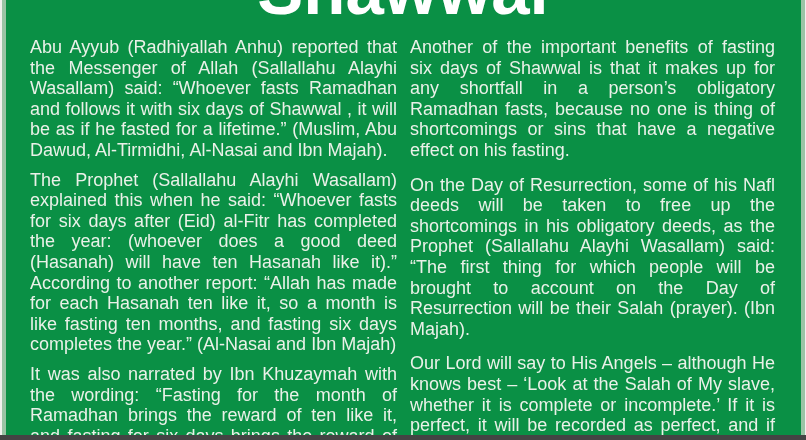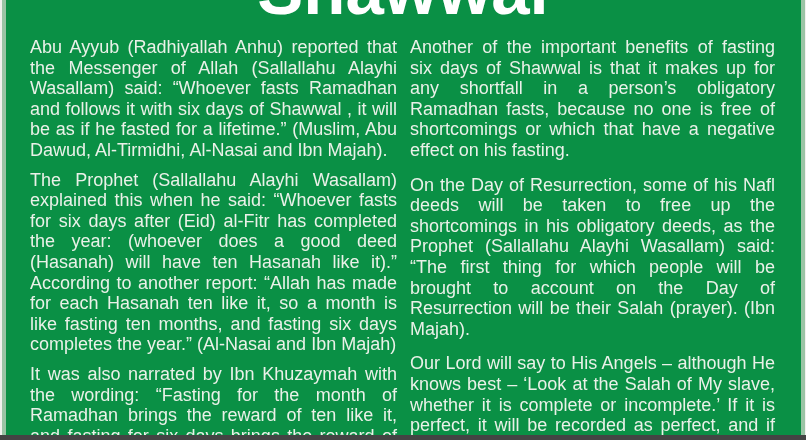--- a/index.html
+++ b/index.html
@@ -76,19 +76,19 @@
       <p>Abu Ayyub (Radhiyallah Anhu) reported that the Messenger of Allah (Sallallahu Alayhi Wasallam) said: “Whoever fasts Ramadhan and follows it with six days of Shawwal , it will be as if he fasted for a lifetime.” (Muslim, Abu Dawud, Al-Tirmidhi, Al-Nasai and Ibn Majah).</p>
 
       <p>The Prophet (Sallallahu Alayhi Wasallam) explained this when he said: “Whoever fasts for six days after (Eid) al-Fitr has completed the year: (whoever does a good deed (Hasanah) will have ten Hasanah like it).” According to another report: “Allah has made for each Hasanah ten like it, so a month is like fasting ten months, and fasting six days completes the year.” (Al-Nasai and Ibn Majah)</p>
 
       <p>It was also narrated by Ibn Khuzaymah with the wording: “Fasting for the month of Ramadhan brings the reward of ten like it, and fasting for six days brings the reward of two months, and</p>
     </div>
 
   <div class="col col-right">
 
 
-      <p>Another of the important benefits of fasting six days of Shawwal is that it makes up for any shortfall in a person’s obligatory Ramadhan fasts, because no one is free of shortcomings or which that have a negative effect on his fasting.</p>
+      <p>Another of the important benefits of fasting six days of Shawwal is that it makes up for any shortfall in a person’s obligatory Ramadhan fasts, because no one is thing of shortcomings or sins that have a negative effect on his fasting.</p>
 
       <p>On the Day of Resurrection, some of his Nafl deeds will be taken to free up the shortcomings in his obligatory deeds, as the Prophet (Sallallahu Alayhi Wasallam) said: “The first thing for which people will be brought to account on the Day of Resurrection will be their Salah (prayer). (Ibn Majah).</p>
 
       <p>Our Lord will say to His Angels – although He knows best – ‘Look at the Salah of My slave, whether it is complete or incomplete.’ If it is perfect, it will be recorded as perfect, and if</p>
     </div>
 </div>
 
 </body></html>

